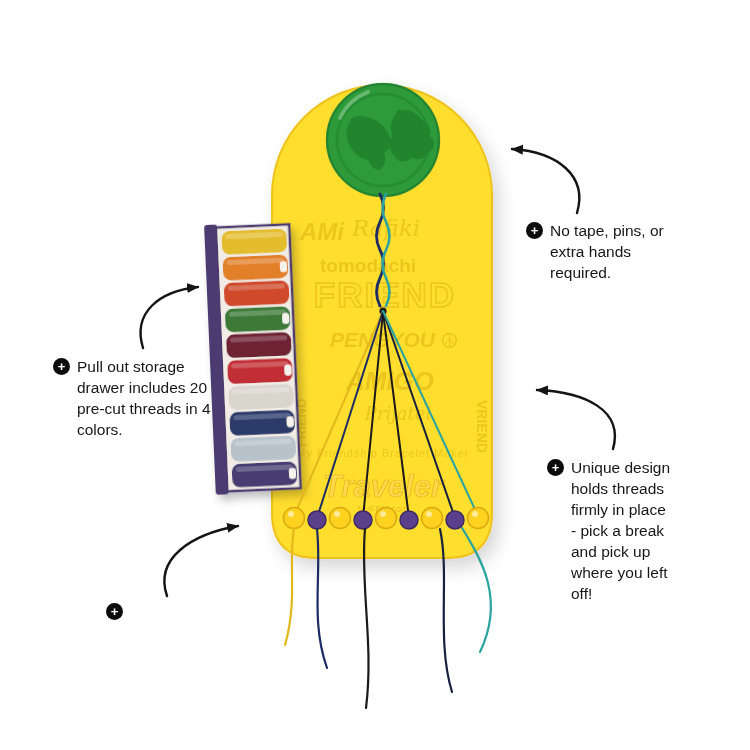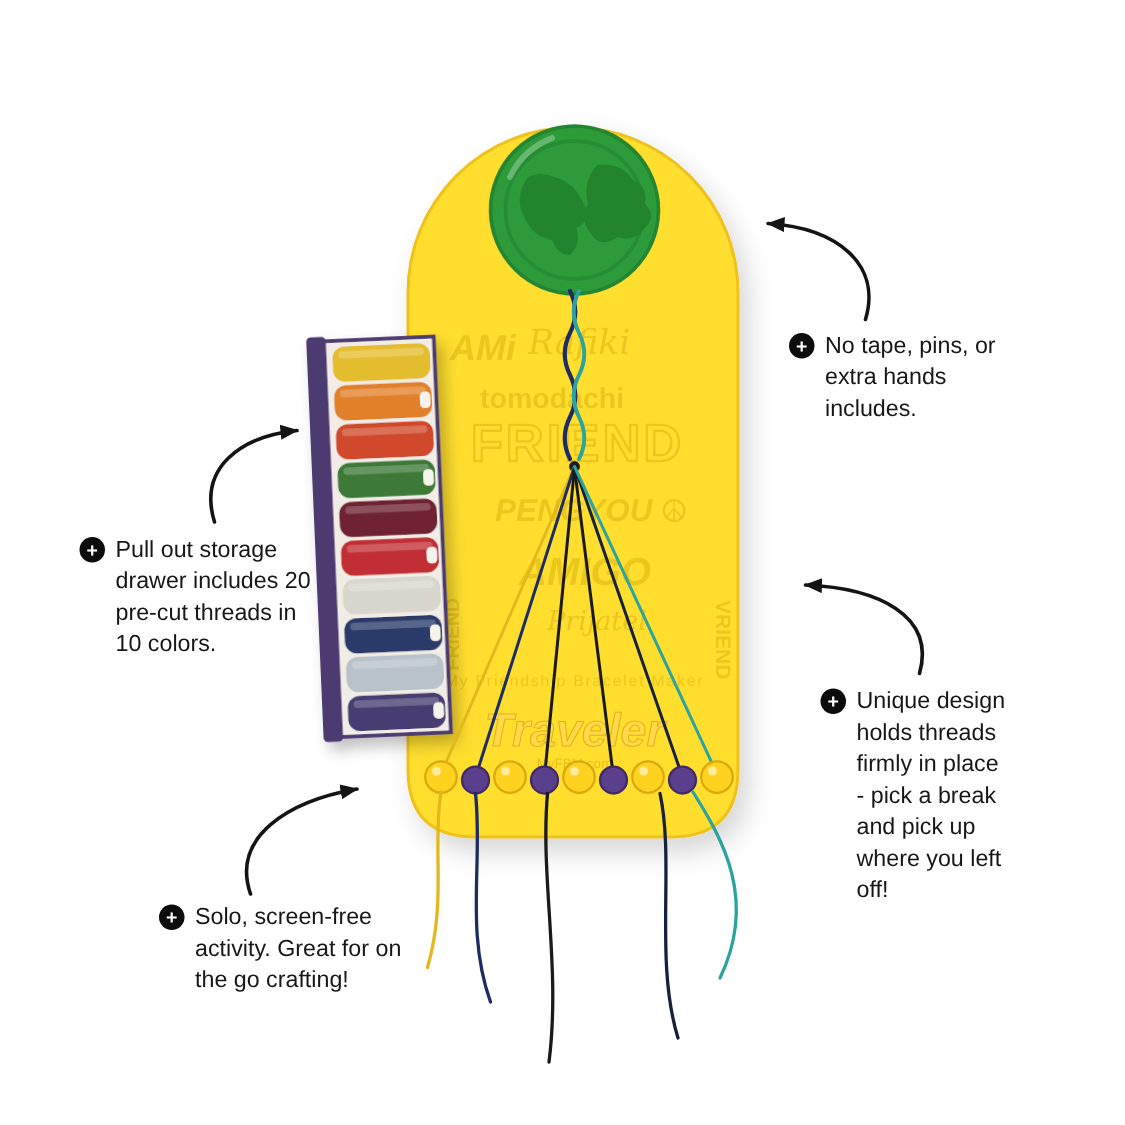--- a/index.html
+++ b/index.html
@@ -141,31 +141,30 @@
     <g fill="none" stroke="#141414" stroke-width="2.4" stroke-linecap="round">
       <path d="M 577 213 C 588 176 558 152 512 149" marker-end="url(#ah)"></path>
       <path d="M 143 348 C 132 312 160 291 198 287" marker-end="url(#ah)"></path>
       <path d="M 613 449 C 624 410 585 392 537 390" marker-end="url(#ah)"></path>
       <path d="M 167 596 C 154 558 192 534 238 526" marker-end="url(#ah)"></path>
     </g>
   </svg>
 
   <div class="annotation" style="left:526px;top:220px;">
     <span class="plus">+</span>
-    <span class="ann-text w-notape">No tape, pins, or extra hands includes.</span>
+    <span class="ann-text w-notape">No tape, pins, or extra hands required.</span>
   </div>
 
   <div class="annotation" style="left:53px;top:356px;">
     <span class="plus">+</span>
-    <span class="ann-text w-storage">Pull out storage drawer includes 20 pre-cut threads in 10 colors.</span>
+    <span class="ann-text w-storage">Pull out storage drawer includes 20 pre-cut threads in 4 colors.</span>
   </div>
 
   <div class="annotation" style="left:547px;top:457px;">
     <span class="plus">+</span>
     <span class="ann-text w-design">Unique design holds threads firmly in place - pick a break and pick up where you left off!</span>
   </div>
 
   <div class="annotation" style="left:106px;top:601px;">
     <span class="plus">+</span>
-    <span class="ann-text w-solo">Solo, screen-free activity. Great for on the go crafting!</span>
   </div>
 
 </div>
 
 </body></html>

